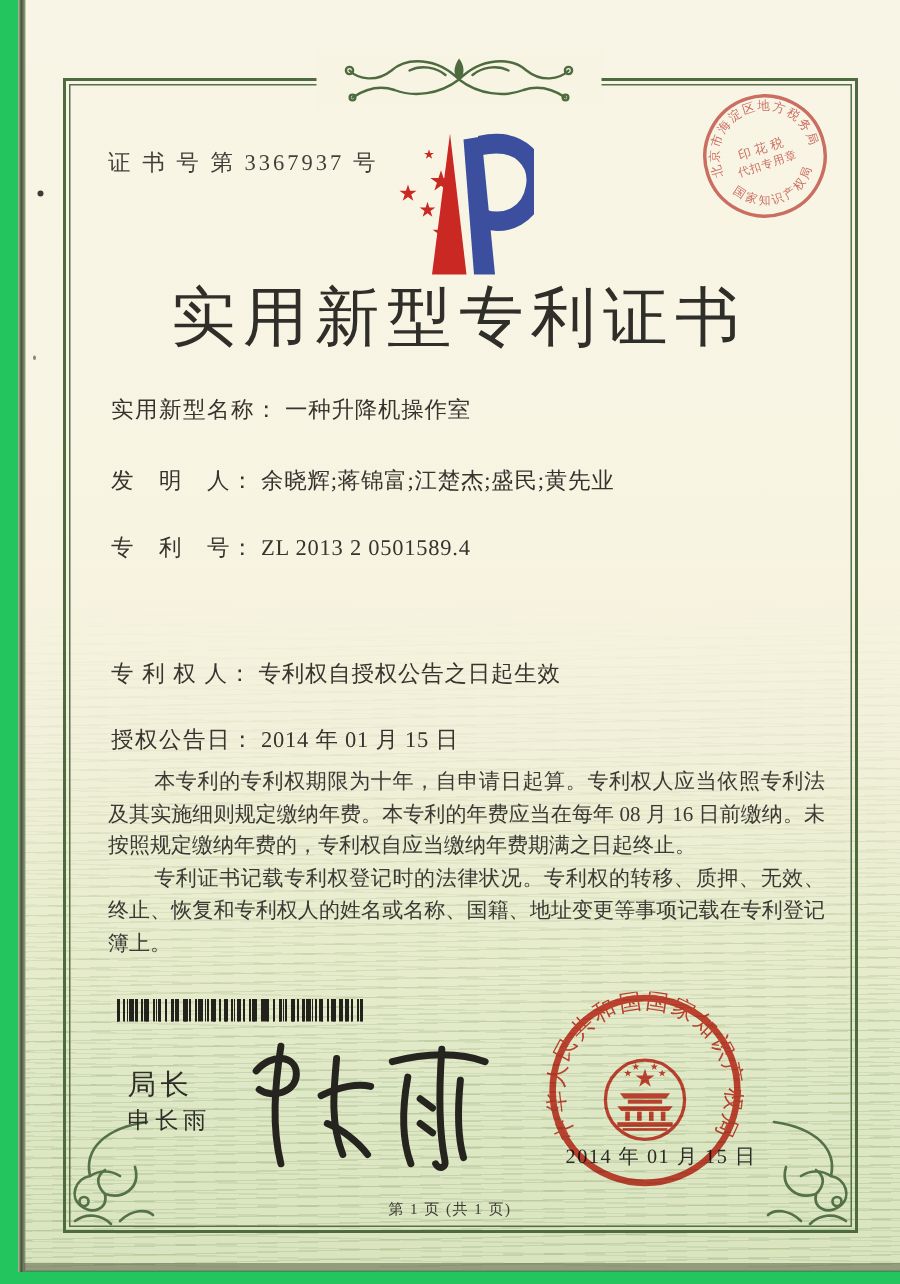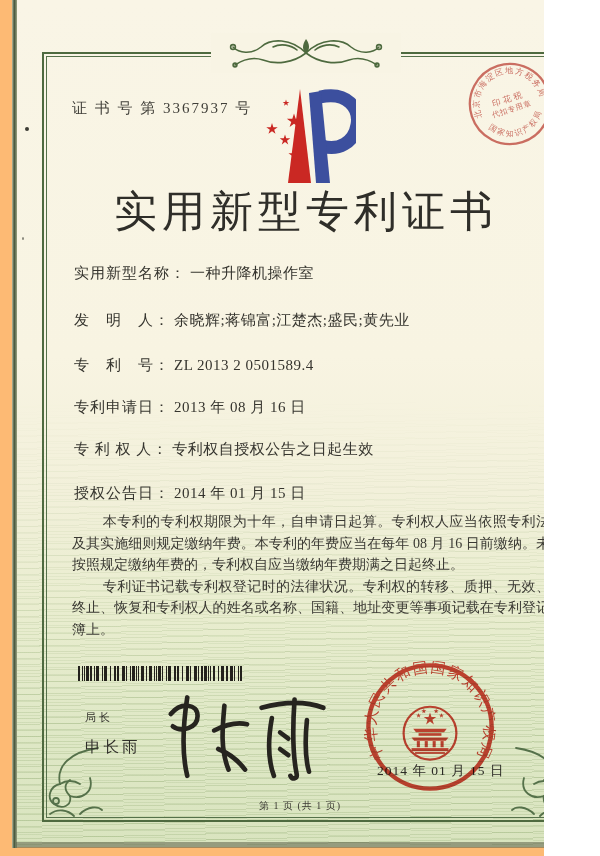--- a/index.html
+++ b/index.html
@@ -1,19 +1,19 @@
 <!DOCTYPE html>
 <html><head>
 <meta charset="utf-8">
 <style>
   * { margin:0; padding:0; box-sizing:border-box; }
   html,body { background:#ffffff; }
   .stage {
-    position:relative; width:544px; height:856px; overflow:hidden;
-    background:#fdba74;
+    position:relative; width:600px; height:856px; overflow:hidden;
+    background:#22c55e;
     font-family:"Liberation Serif","DejaVu Serif",serif;
     color:#3b3a34;
   }
   
   .page-left-edge{ position:absolute; left:12px; top:0; width:5px; height:848px;
     background:linear-gradient(90deg,#b9bda0,#44543a 45%,#9aa383); }
   .paper-bottom-edge{ position:absolute; left:16px; top:842px; width:584px; height:6px;
     background:#5d6148; opacity:.55; }
   .paper{
     position:absolute; left:16px; top:0; width:584px; height:847px;
@@ -50,21 +50,21 @@
   .body-text{ position:absolute; left:72px; top:511px; width:478px;
     font-size:14px; line-height:21.5px; text-align:justify; color:#3a3933; }
   .body-text p{ text-indent:2.2em; }
 
   .barcode{ position:absolute; left:78px; top:666px; width:164px; height:15px;
     background-image:
       repeating-linear-gradient(90deg,#23211c 0 1.5px,transparent 1.5px 4px),
       repeating-linear-gradient(90deg,#23211c 0 1px,transparent 1px 6.5px),
       repeating-linear-gradient(90deg,#23211c 0 2px,transparent 2px 9px);
   }
-  .director-title{ position:absolute; left:85px; top:710px; font-size:11px; letter-spacing:3px; color:#2f2e29; }
+  .director-title{ position:absolute; left:85px; top:710px; font-size:19px; letter-spacing:3px; color:#2f2e29; }
   .director-name{ position:absolute; left:85px; top:737px; font-size:15.5px; letter-spacing:3px; color:#2f2e29;text-align:right; }
   .signature{ position:absolute; left:155px; top:683px; width:178px; height:98px; }
   .seal-date{ position:absolute; left:377px; top:762px; font-size:13.5px; letter-spacing:1px; color:#2c2b26; z-index:1; white-space:nowrap; }
   .grant-seal{ position:absolute; left:364px; top:661px; width:132px; height:132px;
     mix-blend-mode:multiply; opacity:.94; z-index:2; }
   .page-footer{ position:absolute; left:300px; top:799px; transform:translateX(-50%);
     font-size:10px; letter-spacing:1px; color:#3c3b34; white-space:nowrap; }
   .speck{ position:absolute; background:#3c3c34; border-radius:50%; }
   .sp1{ left:25px; top:127px; width:4px; height:4px; }
   .sp2{ left:22px; top:237px; width:2px; height:3px; opacity:.6; }
@@ -152,23 +152,20 @@
   <div class="doc-title">实用新型专利证书</div>
 
   <div class="field f1">
     <span class="flabel">发　明　人：</span><span class="fvalue">余晓辉;蒋锦富;江楚杰;盛民;黄先业</span>
   </div>
   <div class="field f0">
     <span class="flabel">实用新型名称：</span><span class="fvalue">一种升降机操作室</span>
   </div>
   <div class="field f2">
     <span class="flabel">专　利　号：</span><span class="fvalue">ZL 2013 2 0501589.4</span>
-  </div>
-  <div class="field f3">
-    <span class="flabel">专利申请日：</span><span class="fvalue">2013 年 08 月 16 日</span>
   </div>
   <div class="field f4">
     <span class="flabel">专 利 权 人：</span><span class="fvalue">专利权自授权公告之日起生效</span>
   </div>
   <div class="field f5">
     <span class="flabel">授权公告日：</span><span class="fvalue">2014 年 01 月 15 日</span>
   </div>
 
   <div class="body-text">
     <p>本专利的专利权期限为十年，自申请日起算。专利权人应当依照专利法及其实施细则规定缴纳年费。本专利的年费应当在每年 08 月 16 日前缴纳。未按照规定缴纳年费的，专利权自应当缴纳年费期满之日起终止。</p>

